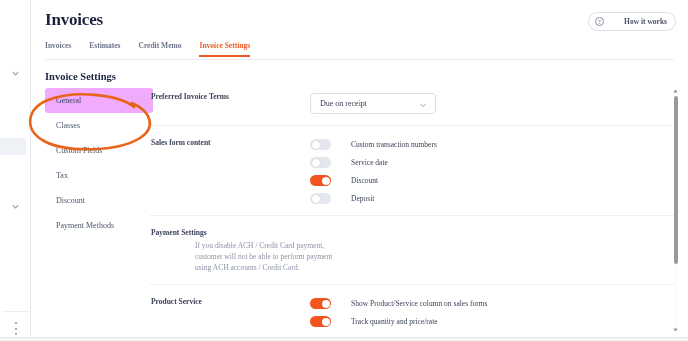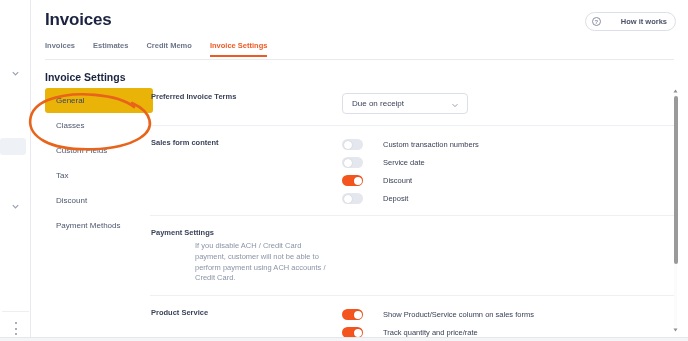--- a/index.html
+++ b/index.html
@@ -6,20 +6,21 @@
   html, body {
     width: 688px; height: 341px;
     background: #ffffff;
     font-family: "Liberation Sans", sans-serif;
     overflow: hidden;
   }
   #root {
     position: relative;
     width: 688px; height: 341px;
     background: #f6f7f9;
+    font-family: Liberation Serif, serif;
   }
 
   
   .app-rail {
     position: absolute; left: 0; top: 0;
     width: 31px; height: 341px;
     background: #ffffff;
     border-right: 1px solid #e7e9ee;
   }
   .rail-chevron {
@@ -110,21 +111,21 @@
   
   .subnav {
     position: absolute; left: 14px; top: 88px;
     width: 108px;
   }
   .subnav-item {
     height: 25px; display: flex; align-items: center;
     padding-left: 11px; font-size: 8px; color: #4d566d;
     border-radius: 3px; cursor: pointer; white-space: nowrap;
   }
-  .subnav-item.selected { background: #eab308; color: #3c4560; }
+  .subnav-item.selected { background: #f0abfc; color: #3c4560; }
 
   
   .panel {
     position: absolute; left: 119px; top: 84px;
     width: 527px; height: 249px;
   }
   .srow {
     position: relative;
     display: flex; align-items: flex-start;
     border-bottom: 1px solid #edeff3;
@@ -133,21 +134,21 @@
   .srow:first-child { padding-top: 8px; }
   .srow-label-col { width: 160px; padding-left: 1px; flex: none; }
   .srow-label {
     font-size: 7.5px; font-weight: bold; color: #3a4259;
     line-height: 1.3;
   }
   .srow-desc {
     margin-top: 3px; font-size: 7.5px; color: #8b93a6;
     line-height: 1.45; width: 138px; margin-left: 44px;
   }
-  .srow-ctl-col { flex: 1; padding-top: 1px; margin-left: 32px; }
+  .srow-ctl-col { flex: 1; padding-top: 1px; }
 
   
   .select {
     width: 126px; height: 21px;
     border: 1px solid #dcdfe7; border-radius: 4px;
     background: #fff; display: flex; align-items: center;
     justify-content: space-between; padding: 0 8px 0 9px;
     cursor: pointer;
   }
   .select .val { font-size: 8px; color: #3a4259; }

